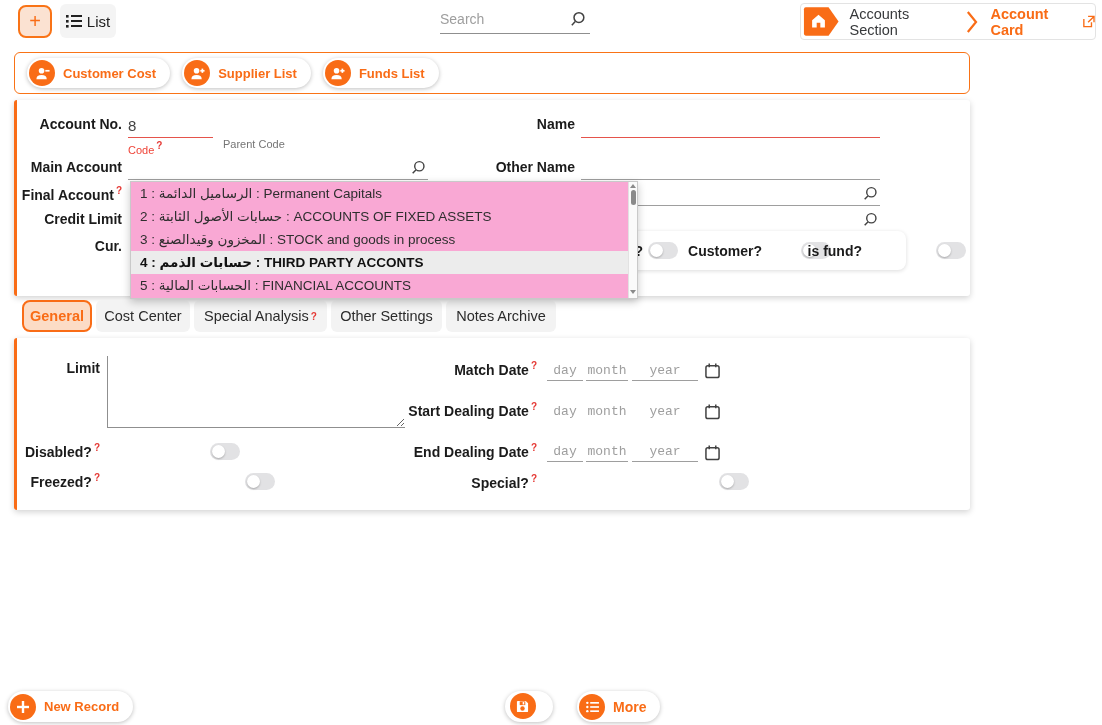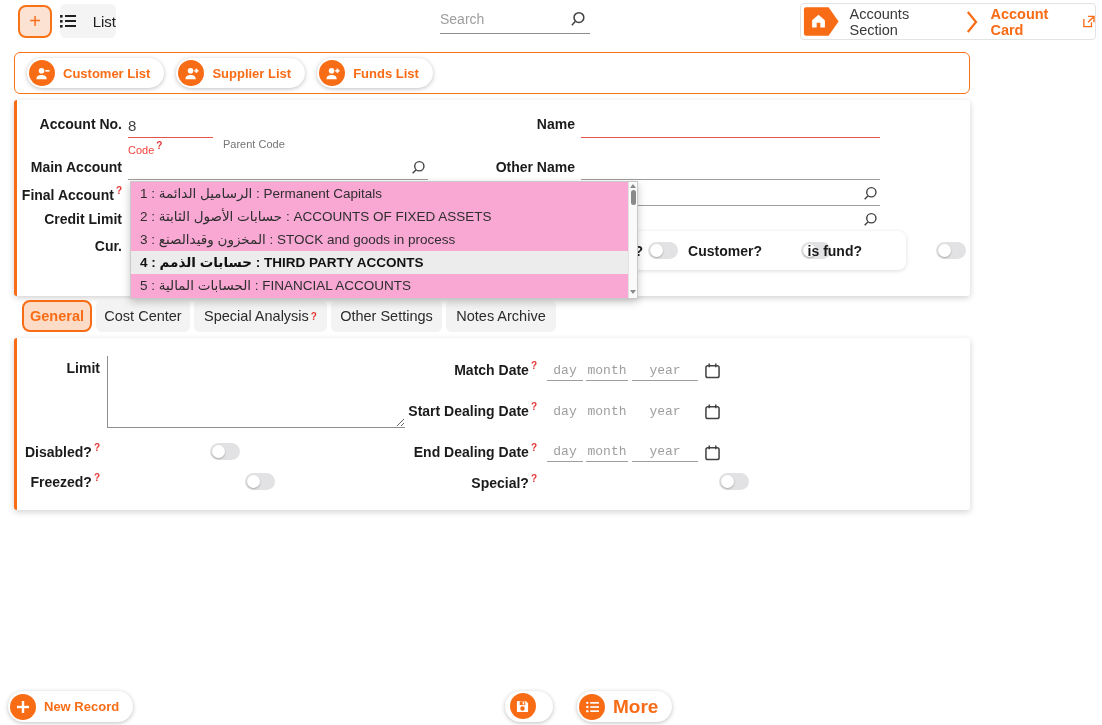--- a/index.html
+++ b/index.html
@@ -28,21 +28,21 @@
 </head>
 <body>
 
 
 
 
 <div class="abs" style="left:18px;top:5px;width:34px;height:33px;background:#fbe2d2;border:2px solid #f97316;border-radius:8px;display:flex;align-items:center;justify-content:center;font-size:20px;color:#f96c16;cursor:pointer;">
     <span>+</span>
   </div>
 
-<div class="abs" style="left:60px;top:4px;width:56px;height:34px;background:#f4f4f4;border-radius:6px;display:flex;align-items:center;justify-content:space-between;gap:5px;font-size:15px;color:#212121;cursor:pointer;">
+<div class="abs" style="left:60px;top:4px;width:56px;height:34px;background:#f4f4f4;border-radius:6px;display:flex;align-items:center;justify-content:center;gap:5px;font-size:15px;color:#212121;cursor:pointer;">
   <svg width="16" height="14" viewBox="0 0 16 14">
     <g stroke="#212121" stroke-width="2">
         <line x1="5" y1="2" x2="16" y2="2"></line>
         <line x1="5" y1="7" x2="16" y2="7"></line>
         <line x1="5" y1="12" x2="16" y2="12"></line>
       </g>
     <g fill="#212121">
         <rect x="0" y="1" width="2.6" height="2.6"></rect>
         <rect x="0" y="6" width="2.6" height="2.6"></rect>
         <rect x="0" y="11" width="2.6" height="2.6"></rect>
@@ -78,21 +78,21 @@
 
 <div class="abs" style="left:14px;top:52px;width:956px;height:42px;border:1.5px solid #f97316;border-radius:6px;background:#fff;display:flex;align-items:center;gap:12px;padding-left:12px;">
   <div class="pill" style="height:30px;">
     <span class="circ">
       <svg width="15" height="15" viewBox="0 0 16 16">
           <circle cx="7" cy="5" r="3" fill="#fff"></circle>
           <path d="M1.5 14 Q1.5 9.5 7 9.5 Q12.5 9.5 12.5 14 Z" fill="#fff"></path>
           <rect x="11" y="4.2" width="4.5" height="1.8" fill="#fff"></rect>
         </svg>
     </span>
-    <span class="ptxt">Customer List</span>
+    <span class="ptxt">Customer Cost</span>
   </div>
   <div class="pill" style="height:30px;">
     <span class="circ">
       <svg width="15" height="15" viewBox="0 0 16 16">
           <circle cx="7" cy="5" r="3" fill="#fff"></circle>
           <path d="M1.5 14 Q1.5 9.5 7 9.5 Q12.5 9.5 12.5 14 Z" fill="#fff"></path>
           <rect x="11" y="4.2" width="4.5" height="1.8" fill="#fff"></rect>
           <rect x="12.3" y="2.8" width="1.8" height="4.5" fill="#fff"></rect>
         </svg>
     </span>
@@ -281,17 +281,17 @@
           <line x1="4.5" y1="6.5" x2="14" y2="6.5"></line>
           <line x1="4.5" y1="11" x2="14" y2="11"></line>
         </g>
         <g fill="#fff">
           <circle cx="1.4" cy="2" r="1.3"></circle>
           <circle cx="1.4" cy="6.5" r="1.3"></circle>
           <circle cx="1.4" cy="11" r="1.3"></circle>
         </g>
       </svg>
   </span>
-  <span class="ptxt" style="font-size:19px;">More</span>
+  <span class="ptxt" style="font-size:14px;">More</span>
 </div>
 
 
 
 
 </body></html>

